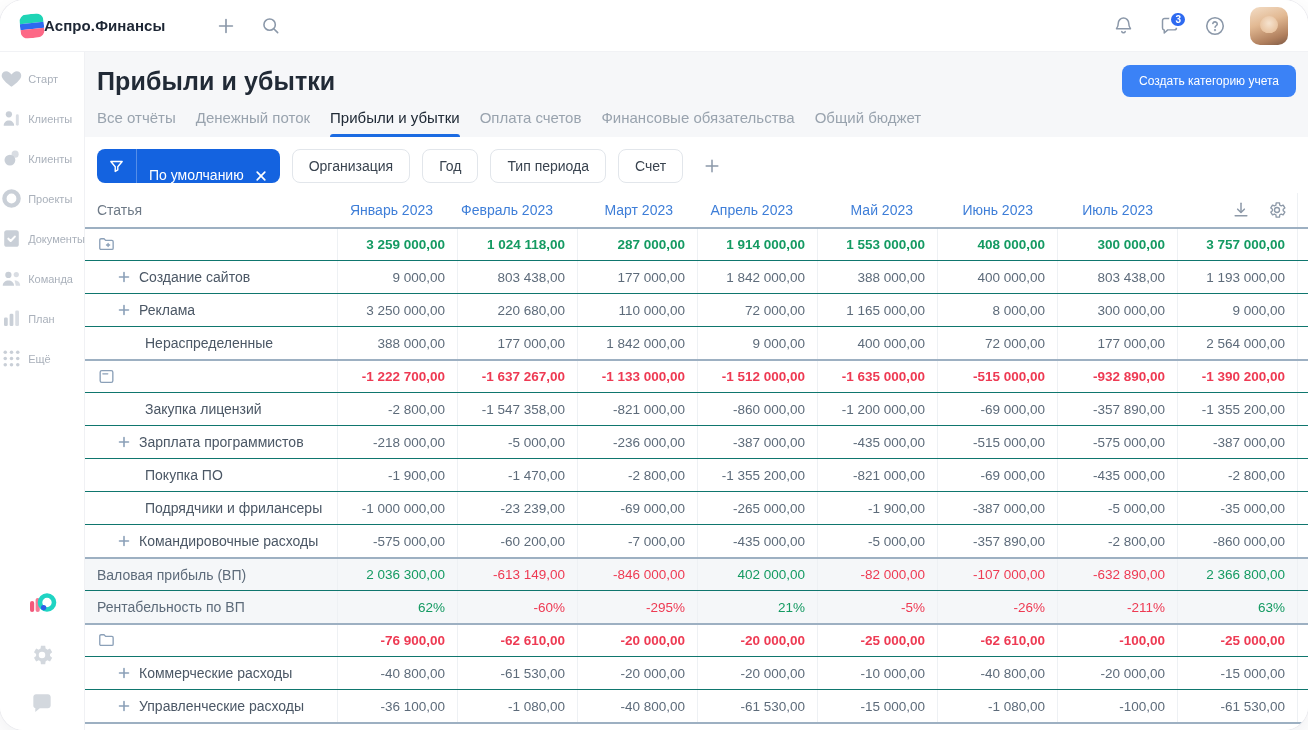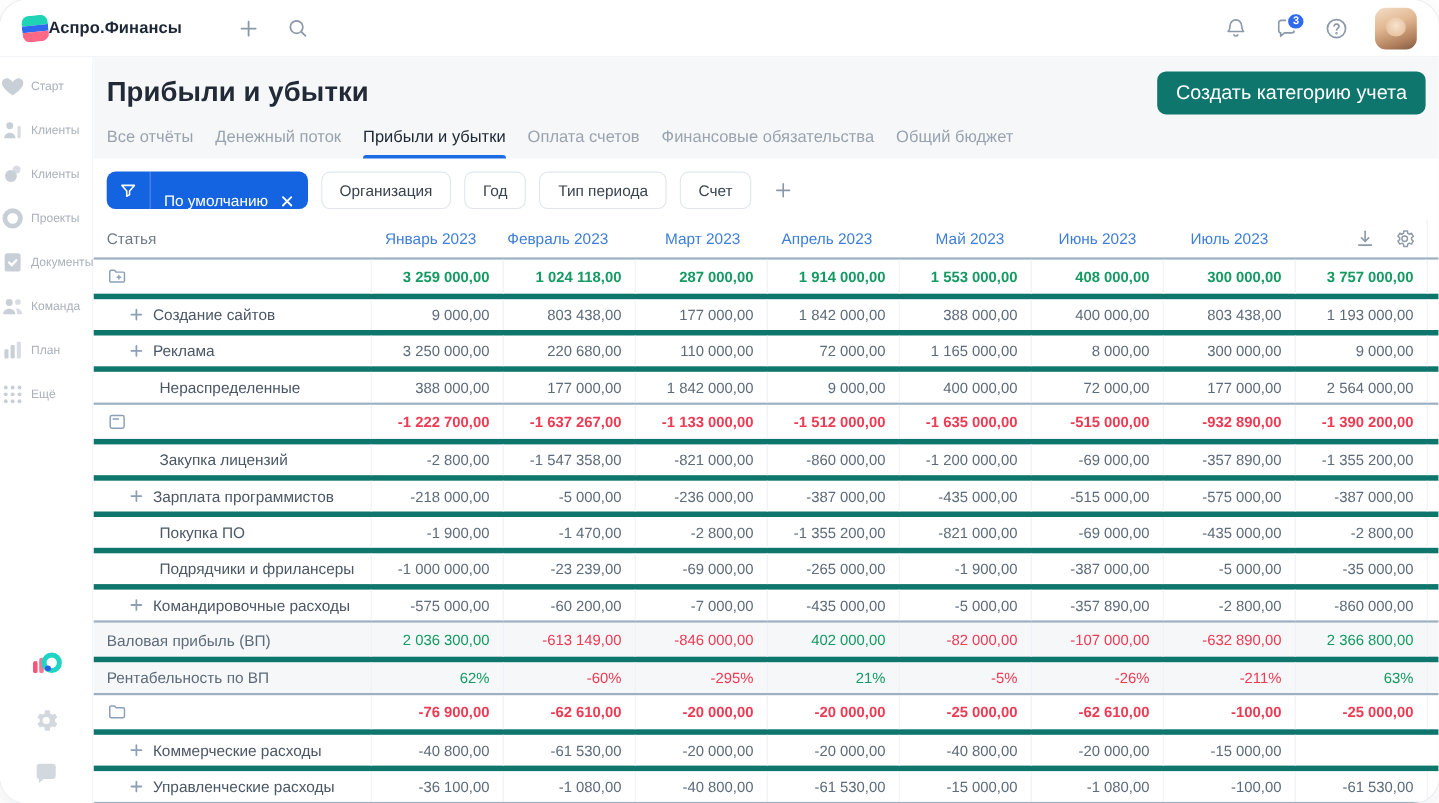--- a/index.html
+++ b/index.html
@@ -28,21 +28,21 @@
   .sidebar { width:85px; flex:none; background:#fff; border-right:1px solid #f0f1f4; display:flex; flex-direction:column; align-items:center; padding:14px 0 14px; }
   .side-item { display:flex; flex-direction:row; align-items:center; gap:4px; margin-bottom:15px; cursor:pointer; width:100%; }
   .side-item .lbl { font-size:11px; color:#aab1bb; }
   .side-bottom { margin-top:auto; display:flex; flex-direction:column; align-items:center; gap:22px; }
   .main { flex:1; min-width:0; display:flex; flex-direction:column; background:#fff; }
 
   
   .band { background:#f6f7f9; padding:13px 12px 0 12px; flex:none; }
   .titlerow { display:flex; align-items:center; }
   .pagetitle { font-size:25px; font-weight:600; color:#212a36; letter-spacing:.1px; }
-  .create-btn { margin-left:auto; background:#0f766e; color:#fff; border:none; border-radius:8px; font-size:18px; font-weight:500;
+  .create-btn { margin-left:auto; background:#3b82f6; color:#fff; border:none; border-radius:8px; font-size:12px; font-weight:500;
                 padding:9px 17px; cursor:pointer; font-family:inherit; }
   .tabs { display:flex; gap:20px; margin-top:12px; }
   .tab { font-size:15px; color:#99a3ae; padding-bottom:11px; cursor:pointer; position:relative; white-space:nowrap; }
   .tab.active { color:#202a36; font-weight:500; }
   .tab.active::after { content:""; position:absolute; left:0; right:0; bottom:0; height:3px; border-radius:3px 3px 0 0; background:#1b6be2; }
 
   
   .filters { display:flex; align-items:center; gap:12px; padding:12px 12px 10px 12px; flex:none; }
   .chip-default { display:flex; align-items:flex-end; background:#1463e0; border-radius:8px; height:34px; color:#fff; cursor:pointer; overflow:hidden; }
   .chip-default .funnel { width:40px; height:100%; display:flex; align-items:center; justify-content:center; border-right:1px solid rgba(255,255,255,.28); }
@@ -56,21 +56,21 @@
   .trow { display:flex; flex:none; height:33px; }
   .thead { height:34px; }
   .art { width:252px; flex:none; display:flex; align-items:center; padding-left:12px; overflow:hidden; white-space:nowrap; }
   .cell { width:120px; flex:none; display:flex; align-items:center; justify-content:flex-end; padding-right:12px;
           border-left:1px solid #eef1f4; font-size:13.5px; white-space:nowrap; }
   .tail { flex:1; border-left:1px solid #eef1f4; }
   .th-art { font-size:14px; color:#6e7a87; }
   .th-month { font-size:14px; color:#3e7ed8; padding-right:24px; border-left:none; }
   .th-icons { justify-content:flex-end; gap:16px; padding-right:10px; border-left:none; cursor:default; }
   .th-icons span { cursor:pointer; display:flex; }
-  .rbody .trow { border-top:5px solid #0f766e; }
+  .rbody .trow { border-top:1px solid #0f766e; }
   .rbody .trow.sec-top { border-top:2px solid #9db0c2; }
   .table-end { border-top:2px solid #9db0c2; flex:none; }
   .trow.summary { background:#f5f7f9; }
   .lab { font-size:14px; color:#4b5765; }
   .trow.section .lab { font-weight:600; color:#26303c;margin-top:48px; }
   .trow.summary .lab { color:#5d6b7a; }
   .row-ic { display:flex; align-items:center; margin-right:9px; }
   .ind-plus { padding-left:33px; } .ind-plain { padding-left:60px; } .ind-sum { padding-left:12px; }
   .plus-ic { display:flex; margin-right:9px; cursor:pointer; }
   .v-gray { color:#5d6b7a; } .v-green { color:#149a62; } .v-red { color:#ee3a53; }
@@ -531,20 +531,21 @@
                   <svg width="12" height="12" viewBox="0 0 12 12" fill="none" stroke="#8ba0b8" stroke-width="1.6" stroke-linecap="round">
                     <path d="M6 1.5v9M1.5 6h9"></path>
                   </svg>
                 </span>
              <span class="lab">Коммерческие расходы</span>
               </div>
               <div class="cell v-gray">-40 800,00</div>
               <div class="cell v-gray">-61 530,00</div>
               <div class="cell v-gray">-20 000,00</div>
               <div class="cell v-gray">-20 000,00</div>
+              <div class="cell v-gray">-10 000,00</div>
               <div class="cell v-gray">-40 800,00</div>
               <div class="cell v-gray">-20 000,00</div>
               <div class="cell v-gray">-15 000,00</div>
               <div class="tail"></div>
             </div>
             <div class="trow child">
               <div class="art ind-plus" style="cursor:pointer">
              <span class="plus-ic">
                   <svg width="12" height="12" viewBox="0 0 12 12" fill="none" stroke="#8ba0b8" stroke-width="1.6" stroke-linecap="round">
                     <path d="M6 1.5v9M1.5 6h9"></path>

